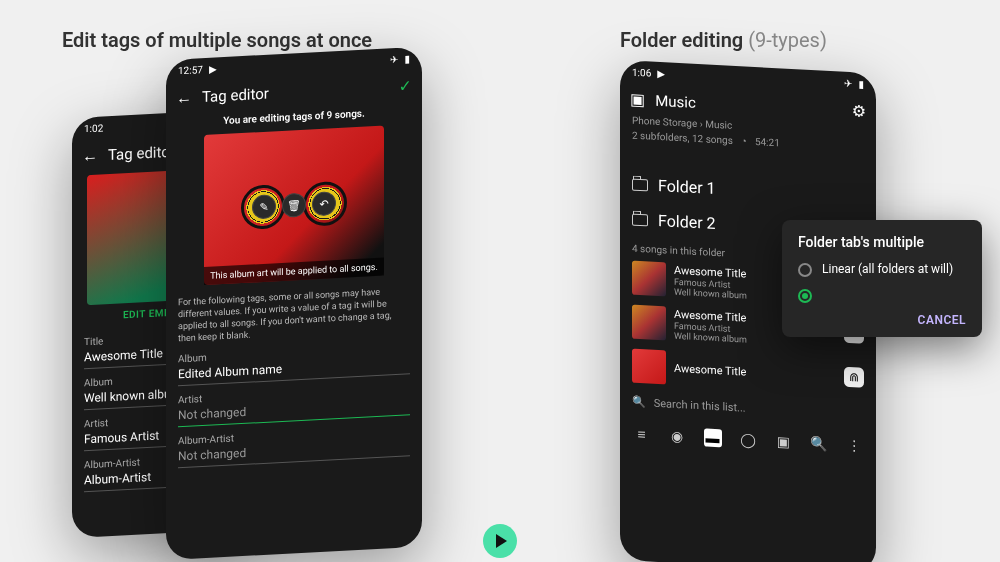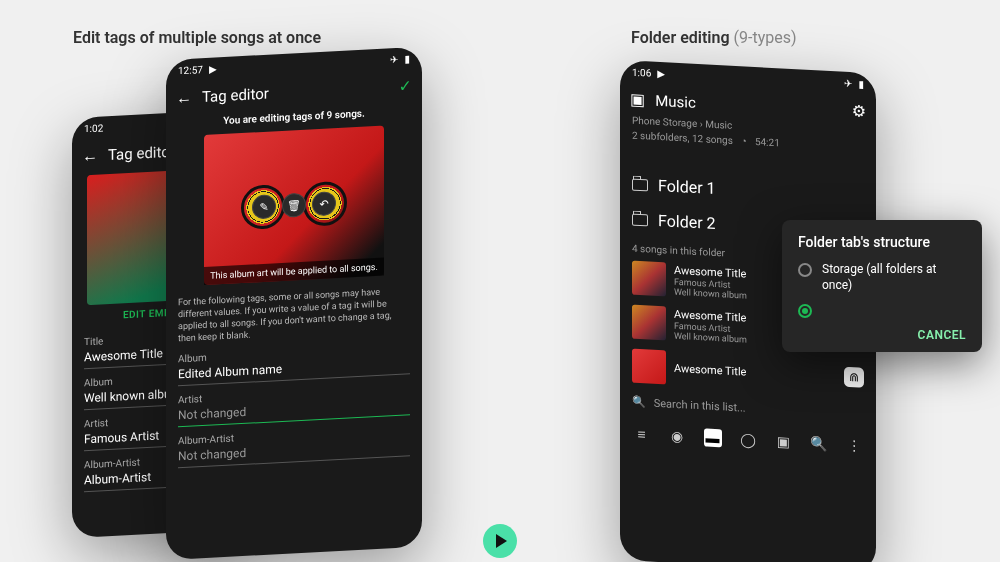--- a/index.html
+++ b/index.html
@@ -5,21 +5,21 @@
   * { margin: 0; padding: 0; box-sizing: border-box; }
   body {
     width: 1000px; height: 562px;
     background: #f0f0f0;
     font-family: -apple-system, BlinkMacSystemFont, "Segoe UI", Roboto, sans-serif;
     position: relative;
     overflow: hidden;
   }
 
   
-  .heading { position: absolute; font-size: 16px; color: #333; margin-left: 11px; }
+  .heading { position: absolute; font-size: 20px; color: #333; }
   .heading-left { top: 28px; left: 62px; font-weight: 600; }
   .heading-right { top: 28px; left: 620px; }
   .heading-right .bold { font-weight: 600; }
   .heading-right .gray { color: #888; font-weight: 400; }
 
   
   .phone {
     position: absolute;
     background: #1a1a1a;
     border-radius: 26px;
@@ -132,21 +132,21 @@
     color: #fff;
     z-index: 5;
     font-size: 12px;
   }
   .dialog-title { font-size: 14px; margin-bottom: 12px; font-weight:500; }
   .radio-row { display:flex; gap:10px; margin-bottom:10px; align-items:flex-start; }
   .radio { width:14px; height:14px; border:2px solid #888; border-radius:50%; flex-shrink:0; margin-top:1px; position:relative;}
   .radio.selected { border-color:#1db954; }
   .radio.selected::after { content:''; position:absolute; inset:2px; background:#1db954; border-radius:50%; }
   .radio-text { font-size: 12px; line-height:1.3; }
-  .dialog-cancel { text-align:right; color:#86efac; font-weight:600; letter-spacing:0.5px; font-size:12px; margin-top:4px;}
+  .dialog-cancel { text-align:right; color:#c4b5fd; font-weight:600; letter-spacing:0.5px; font-size:12px; margin-top:4px;}
 
   .grid-dots { position:absolute; right:14px; top:148px; width:20px; height:20px; background:#eee; border-radius:5px; display:flex; align-items:center; justify-content:center; color:#000; font-size:12px; z-index:3;}
 
   .more-btn { position:absolute; right:14px; width:20px; height:20px; background:#eee; border-radius:5px; display:flex; align-items:center; justify-content:center; color:#000; font-size:12px; }
 
   
   .logo-badge {
     position:absolute;
     left: 500px; top: 524px;
     width: 34px; height: 34px;
@@ -326,24 +326,24 @@
     <div class="navicon">◉</div>
     <div class="navicon active">▬</div>
     <div class="navicon">◯</div>
     <div class="navicon">▣</div>
     <div class="navicon">🔍</div>
     <div class="navicon">⋮</div>
   </div>
 </div>
 
 <div class="dialog">
-  <div class="dialog-title">Folder tab's structure</div>
+  <div class="dialog-title">Folder tab's multiple</div>
   <div class="radio-row">
     <div class="radio"></div>
-    <div class="radio-text">Storage (all folders at once)</div>
+    <div class="radio-text">Linear (all folders at will)</div>
   </div>
   <div class="radio-row">
     <div class="radio selected"></div>
   </div>
   <div class="dialog-cancel">CANCEL</div>
 </div>
 
 <div class="logo-badge">
   <div class="tri"></div>
 </div>

